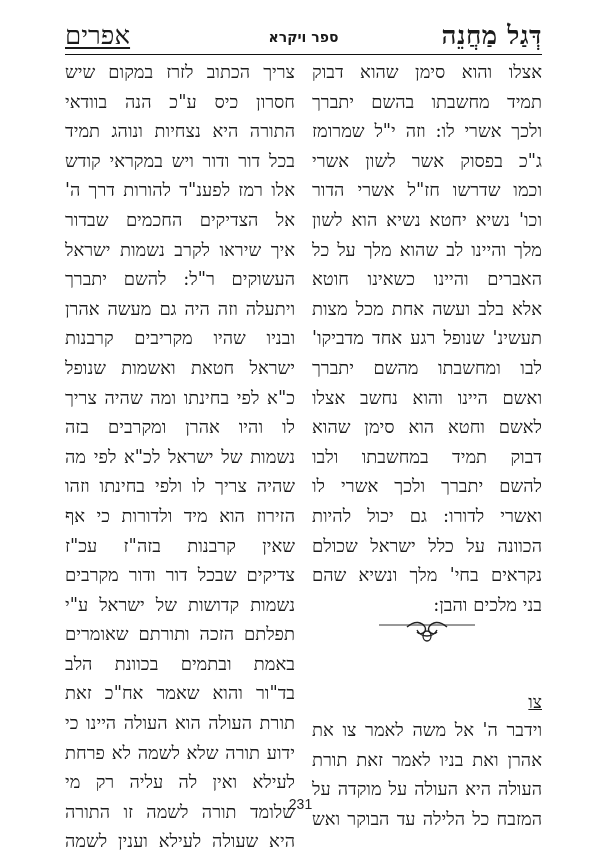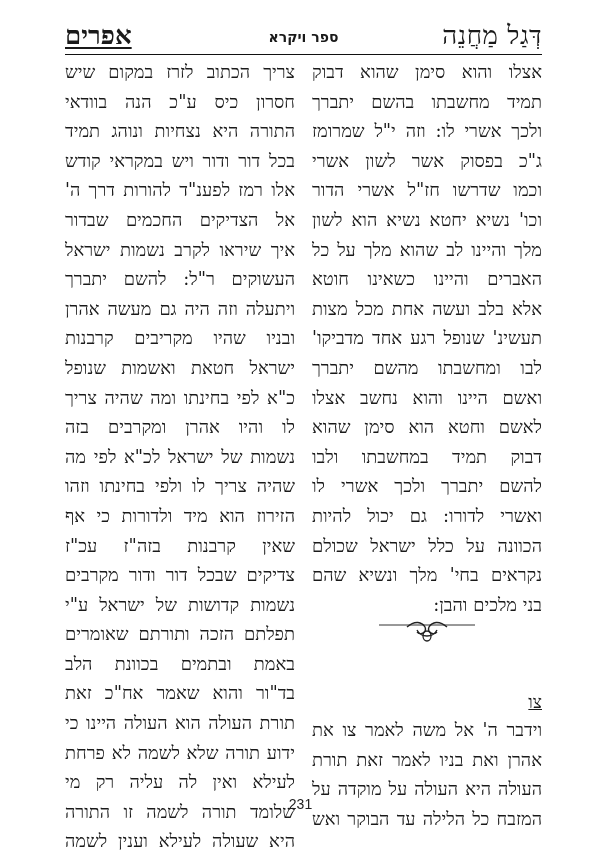--- a/index.html
+++ b/index.html
@@ -1,25 +1,25 @@
 <!DOCTYPE html>
 <html><head>
   <meta charset="utf-8">
   <style>
     html, body { margin: 0; padding: 0; background: #ffffff; }
     body { width: 601px; height: 851px; position: relative; overflow: hidden;
            font-family: "DejaVu Serif", "Liberation Serif", serif; color: #1a1a1a; }
     .page { position: absolute; left: 0; top: 0; width: 601px; height: 851px; }
     .header { position: absolute; left: 65px; right: 59px; top: 20px; height: 34px;
               border-bottom: 1.5px solid #111; direction: rtl; }
-    .header .right-title { position: absolute; right: 0; top: 0; font-size: 26px; font-weight: normal;
+    .header .right-title { position: absolute; right: 0; top: 0; font-size: 26px; font-weight: bold;
               font-family: "DejaVu Serif", serif; letter-spacing: 0.5px; }
     .header .center-title { position: absolute; left: 50%; transform: translateX(-50%); top: 9px;
               font-size: 14px; font-family: "DejaVu Sans", sans-serif; font-weight: bold; }
-    .header .left-title { position: absolute; left: 0; top: 0; font-size: 26px; font-weight: bold;
+    .header .left-title { position: absolute; left: 0; top: 0; font-size: 26px; font-weight: normal;
               font-family: "DejaVu Serif", serif; text-decoration: underline; text-underline-offset: 3px; }
     .columns { position: absolute; left: 65px; right: 59px; top: 57px; height: 730px; direction: rtl; }
     .col { position: absolute; top: 0; width: 230px; direction: rtl; }
     .col.right { right: 0; }
     .col.left { left: 0; }
     .line { font-size: 18px; line-height: 29.6px; height: 29.6px; white-space: nowrap;
             text-align: justify; text-align-last: justify; overflow: hidden; }
     .line.last { text-align-last: right; }
     .ornament { height: 28px; display: flex; justify-content: center; align-items: center; margin-top: -2px; }
     .spacer { height: 44px; }

